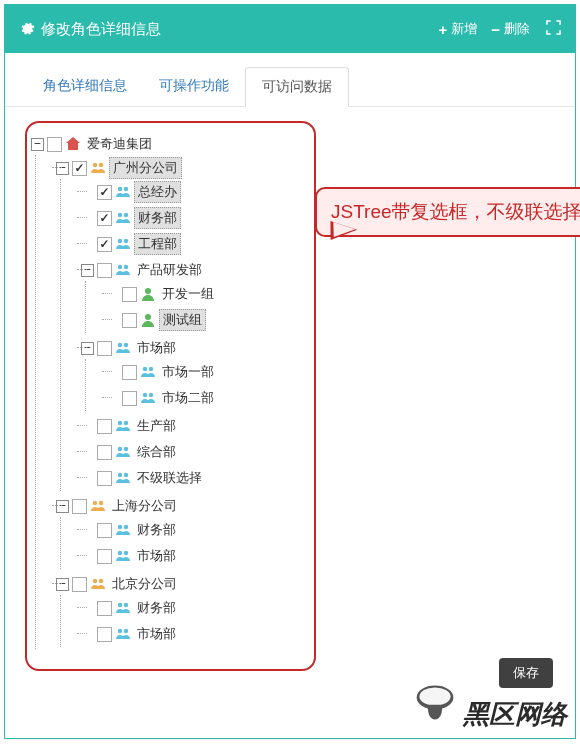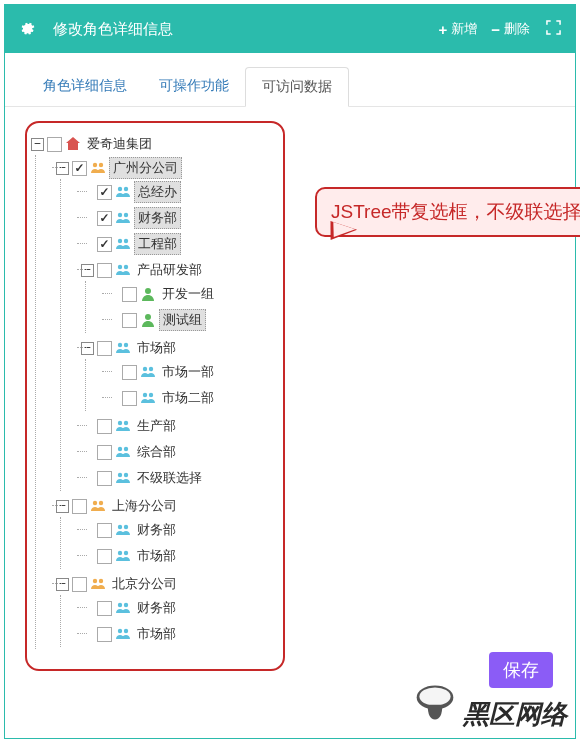--- a/index.html
+++ b/index.html
@@ -1,47 +1,47 @@
 <!DOCTYPE html>
 <html><head>
 <meta charset="utf-8">
 <style>
 *{box-sizing:border-box;margin:0;padding:0}
 body{font-family:"Microsoft YaHei",Arial,sans-serif;font-size:13px;color:#333;background:#fff;width:580px;height:745px;position:relative;overflow:hidden}
 .panel{border:1px solid #2BBBAC;margin:4px;background:#fff;height:735px;position:relative}
 .panel-header{background:#2BBBAC;color:#fff;height:48px;display:flex;align-items:center;padding:0 14px;font-size:15px}
-.panel-header .title{display:flex;align-items:center;gap:18px;flex:1}
+.panel-header .title{display:flex;align-items:center;gap:6px;flex:1}
 .hdr-btn{color:#fff;display:flex;align-items:center;gap:4px;font-size:13px;margin-left:14px;cursor:pointer}
 .hdr-btn .sym{font-weight:bold;font-size:15px}
 .expand-icon{margin-left:16px;cursor:pointer}
 .tabs{display:flex;padding:14px 14px 0 22px;border-bottom:1px solid #e5e5e5}
 .tab{padding:10px 16px;color:#337ab7;cursor:pointer;position:relative;font-size:14px}
 .tab.active{color:#555;border:1px solid #ddd;border-bottom:1px solid #fff;border-radius:4px 4px 0 0;margin-bottom:-1px;background:#fff}
 .content{padding:14px 14px 14px 20px;position:relative}
-.tree-wrap{border:2px solid #c62828;border-radius:14px;padding:8px 8px 10px 4px;width:260px;height:550px}
+.tree-wrap{border:2px solid #c62828;border-radius:14px;padding:8px 8px 10px 4px;width:291px;height:550px}
 .tree{font-size:13px}
 ul.tree,ul.tree ul{list-style:none;padding-left:0}
 ul.tree ul{padding-left:20px;margin-left:4px;border-left:1px dotted #aaa}
 li.node{position:relative;padding:2px 0}
 li.node::before{content:"";position:absolute;left:-4px;top:12px;width:10px;border-top:1px dotted #aaa}
 ul.tree>li.node::before{display:none}
 .row{display:flex;align-items:center;gap:3px;height:22px}
 .toggle{width:13px;height:13px;border:1px solid #888;background:#fff;font-size:11px;line-height:10px;text-align:center;cursor:pointer;flex-shrink:0;font-family:monospace}
 .toggle.minus::before{content:"−"}
 .nogap{width:13px;flex-shrink:0}
 .chk{width:15px;height:15px;border:1px solid #aaa;background:#fff;cursor:pointer;flex-shrink:0;display:flex;align-items:center;justify-content:center}
 .chk.checked::after{content:"✓";font-size:12px;color:#333;font-weight:bold}
 .ico{width:16px;height:16px;flex-shrink:0;display:flex;align-items:center;justify-content:center}
 .lbl{white-space:nowrap;padding:1px 3px}
 .lbl.sel{background:#e0e0e0;border:1px dotted #999}
 .callout{position:absolute;left:310px;top:80px}
 .bubble{border:2px solid #c62828;border-radius:10px;background:#ffecec;padding:10px 14px;color:#c62828;font-size:19px;white-space:nowrap}
 .tail{width:0;height:0;position:absolute;left:12px;top:38px;border-top:18px solid #c62828;border-left:6px solid transparent;border-right:22px solid transparent;transform:rotate(18deg)}
 .tail::after{content:"";position:absolute;left:-3px;top:-18px;border-top:14px solid #ffecec;border-left:5px solid transparent;border-right:18px solid transparent}
-.save-btn{position:absolute;right:22px;bottom:50px;background:#8b5cf6;color:#fff;padding:6px 14px;border-radius:4px;font-size:18px;cursor:pointer}
+.save-btn{position:absolute;right:22px;bottom:50px;background:#404040;color:#fff;padding:6px 14px;border-radius:4px;font-size:13px;cursor:pointer}
 .watermark{position:absolute;right:8px;bottom:6px;display:flex;align-items:flex-end;gap:6px;font-weight:bold;font-size:26px;color:#2b2b2b;font-style:italic}
 .mushroom{width:44px;height:44px}
 svg.gear{width:16px;height:16px}
 svg.ex{width:15px;height:15px}
 </style>
 </head>
 <body>
 
 <div class="panel">
   <div class="panel-header">

